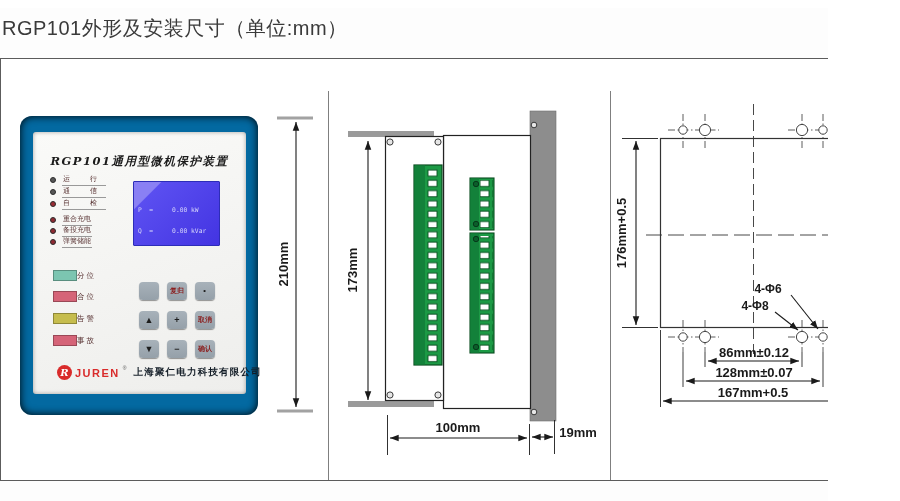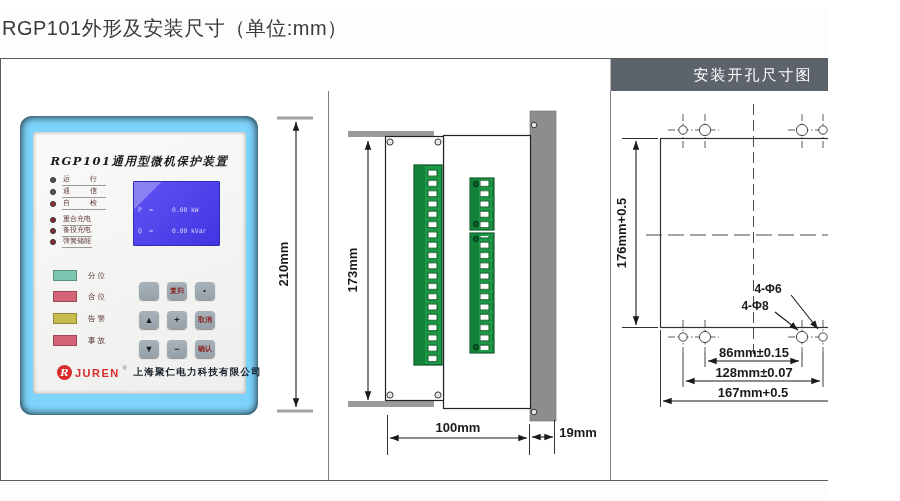--- a/index.html
+++ b/index.html
@@ -16,37 +16,37 @@
 
   svg.overlay{position:absolute;left:0;top:0;z-index:2;pointer-events:none;}
 
   
   .dim{position:absolute;z-index:3;font-size:13px;font-weight:700;color:#1a1a1a;white-space:nowrap;
        transform:translate(-50%,-50%);}
   .dim.rot{transform:translate(-50%,-50%) rotate(-90deg);}
   .dim.small{font-size:12px;}
 
   
-  .device{position:absolute;left:20px;top:108px;width:238px;height:299px;background:#7dd3fc;
+  .device{position:absolute;left:20px;top:108px;width:238px;height:299px;background:#0369a1;
           border-radius:12px;box-shadow:inset 0 0 8px #000;z-index:3;}
   .face{position:absolute;left:13px;top:16px;width:213px;height:262px;background:linear-gradient(160deg,#fafaf8,#eeeeec);
         border-radius:3px;box-shadow:inset 0 0 4px rgba(0,0,0,.35);}
   .device-title{position:absolute;left:0;top:22px;width:213px;text-align:center;
         font-family:"DejaVu Serif",serif;font-style:italic;font-weight:700;font-size:11.5px;
         letter-spacing:1.5px;color:#1b1b1b;white-space:nowrap;}
   .led-row{position:absolute;left:17px;display:flex;align-items:center;gap:6px;height:8px;}
   .dot{width:6px;height:6px;border-radius:50%;border:1px solid #2c2c2c;box-sizing:border-box;flex:0 0 auto;}
   .led-label{font-size:7px;color:#5a3535;border-bottom:1px solid #999;padding:0 1px 1px 1px;white-space:nowrap;}
   .led-label.sp{letter-spacing:9px;padding-right:0;}
   .lcd{position:absolute;left:100px;top:49px;width:87px;height:65px;box-sizing:border-box;
        border:1px solid #2d2db8;border-radius:1px;
        background:linear-gradient(135deg,#8a80f4 0%,#8a80f4 18%,#5a4ef0 19%,#4334e2 100%);
        font-family:"DejaVu Sans Mono",monospace;font-size:6.3px;line-height:7.3px;color:#d9d9fb;
        padding:9px 4px 0 4px;white-space:pre;overflow:hidden;}
-  .st-row{position:absolute;left:20px;display:flex;align-items:center;gap:11px;height:11px;}
+  .st-row{position:absolute;left:20px;display:flex;align-items:center;height:11px;}
   .st-chip{width:24px;height:11px;border:1px solid rgba(0,0,0,.28);box-sizing:border-box;flex:0 0 auto;}
   .st-label{font-size:7.5px;color:#5a3535;letter-spacing:2px;white-space:nowrap;}
   .keypad{position:absolute;left:106px;top:150px;display:grid;grid-template-columns:repeat(3,20px);
           grid-auto-rows:18px;gap:11px 8px;}
   .key{background:linear-gradient(#a8b2ba,#95a0a9);border-radius:4px;box-shadow:0 1px 1px rgba(0,0,0,.4);
        display:flex;align-items:center;justify-content:center;font-size:7px;font-weight:700;color:#1d1d1d;}
   .key.cn{color:#8b1f1f;}
   .key.big{font-size:9px;}
   .key.dotk{font-size:13px;line-height:0;}
   .brand{position:absolute;left:24px;top:232px;display:flex;align-items:center;gap:3px;height:17px;}
@@ -58,23 +58,20 @@
   .company{font-size:9.5px;font-weight:700;color:#121c26;letter-spacing:1.2px;margin-left:4px;white-space:nowrap;text-align:right;}
 </style>
 </head>
 <body>
 
 <div class="stage">
 
   <div class="page-title">RGP101外形及安装尺寸（单位:mm）</div>
 
   <div class="tbl">
-    <div class="hdr" style="left:609px;width:286px">
-      <span>安装开孔尺寸图</span>
-    </div>
     <div class="hdr-sep" style="left:327px"></div>
     <div class="hdr-sep" style="left:609px"></div>
     <div class="col-sep" style="left:327px"></div>
     <div class="col-sep" style="left:609px"></div>
   </div>
 
   <svg class="overlay" width="900" height="501" viewBox="0 0 900 501">
     <defs>
       <marker id="arw" viewBox="0 0 10 8" refX="9" refY="4" markerWidth="9" markerHeight="7" orient="auto-start-reverse">
         <path d="M0,0.6 L9,4 L0,7.4 z" fill="#1a1a1a"></path>
@@ -280,17 +277,17 @@
   </div>
 
   <div class="dim rot" style="left:283px;top:256px">210mm</div>
   <div class="dim rot" style="left:352px;top:262px">173mm</div>
   <div class="dim" style="left:458px;top:419px">100mm</div>
   <div class="dim" style="left:578px;top:424px">19mm</div>
   <div class="dim rot" style="left:621px;top:225px">176mm+0.5</div>
   <div class="dim rot" style="left:863px;top:225px">192mm±0.15</div>
   <div class="dim small" style="left:768px;top:281px">4-Φ6</div>
   <div class="dim small" style="left:755px;top:298px">4-Φ8</div>
-  <div class="dim" style="left:754px;top:344px">86mm±0.15</div>
+  <div class="dim" style="left:754px;top:344px">86mm±0.12</div>
   <div class="dim" style="left:754px;top:364px">128mm±0.07</div>
   <div class="dim" style="left:753px;top:384px">167mm+0.5</div>
 
 </div>
 
 </body></html>

